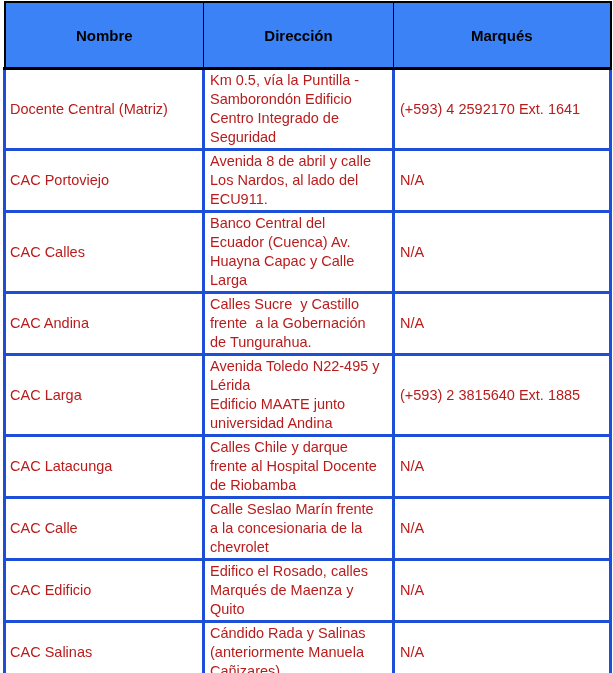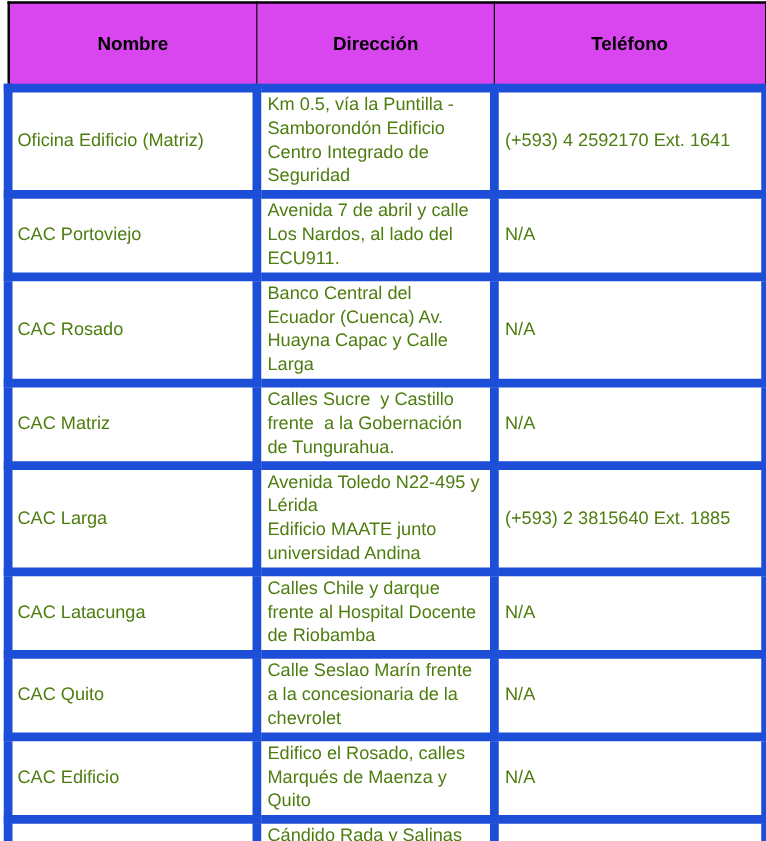--- a/index.html
+++ b/index.html
@@ -18,34 +18,34 @@
     border-collapse: collapse;
     table-layout: fixed;
     width: 606px;
     border: 2px solid #000000;
   }
   col.col-nombre   { width: 199px; }
   col.col-direccion{ width: 190px; }
   col.col-telefono { width: 217px; }
 
   th {
-    background: #d946ef;
+    background: #3b82f6;
     color: #000000;
     font-weight: bold;
     font-size: 15px;
     text-align: center;
     vertical-align: middle;
     border: 1px solid #000000;
     border-bottom: 3px solid #000000;
     height: 64px;
     padding: 0 4px;
   }
   td {
-    border: 7px solid #1d4ed8;
-    color: #4d7c0f;
+    border: 3px solid #1d4ed8;
+    color: #b91c1c;
     font-size: 14.5px;
     line-height: 19px;
     vertical-align: middle;
     padding: 1px 4px;
     overflow: hidden;
   }
   td.cell-nombre   { padding-left: 4px; }
   td.cell-direccion{ white-space: pre-wrap; padding-left: 5px; }
   td.cell-telefono { padding-left: 5px; margin-top: 20px; }
   tr.partial-row td { border-bottom: none; }
@@ -57,49 +57,49 @@
   <table class="contact-table">
     <colgroup>
       <col class="col-nombre">
       <col class="col-direccion">
       <col class="col-telefono">
     </colgroup>
     <thead>
       <tr>
         <th>Nombre</th>
         <th>Dirección</th>
-        <th>Teléfono</th>
+        <th>Marqués</th>
       </tr>
     </thead>
     <tbody>
       <tr style="height:80px;">
-        <td class="cell-nombre">Oficina Edificio (Matriz)</td>
+        <td class="cell-nombre">Docente Central (Matriz)</td>
         <td class="cell-direccion">Km 0.5, vía la Puntilla -
 Samborondón Edificio
 Centro Integrado de
 Seguridad</td>
         <td class="cell-telefono">(+593) 4 2592170 Ext. 1641</td>
       </tr>
       <tr style="height:62px;">
         <td class="cell-nombre">CAC Portoviejo</td>
-        <td class="cell-direccion">Avenida 7 de abril y calle
+        <td class="cell-direccion">Avenida 8 de abril y calle
 Los Nardos, al lado del
 ECU911.</td>
         <td class="cell-telefono">N/A</td>
       </tr>
       <tr style="height:78px;">
-        <td class="cell-nombre">CAC Rosado</td>
+        <td class="cell-nombre">CAC Calles</td>
         <td class="cell-direccion">Banco Central del
 Ecuador (Cuenca) Av.
 Huayna Capac y Calle
 Larga</td>
         <td class="cell-telefono">N/A</td>
       </tr>
       <tr style="height:59px;">
-        <td class="cell-nombre">CAC Matriz</td>
+        <td class="cell-nombre">CAC Andina</td>
         <td class="cell-direccion">Calles Sucre  y Castillo
 frente  a la Gobernación
 de Tungurahua.</td>
         <td class="cell-telefono">N/A</td>
       </tr>
       <tr style="height:77px;">
         <td class="cell-nombre">CAC Larga</td>
         <td class="cell-direccion">Avenida Toledo N22-495 y
 Lérida
 Edificio MAATE junto
@@ -107,21 +107,21 @@
         <td class="cell-telefono">(+593) 2 3815640 Ext. 1885</td>
       </tr>
       <tr style="height:60px;">
         <td class="cell-nombre">CAC Latacunga</td>
         <td class="cell-direccion">Calles Chile y darque
 frente al Hospital Docente
 de Riobamba</td>
         <td class="cell-telefono">N/A</td>
       </tr>
       <tr style="height:60px;">
-        <td class="cell-nombre">CAC Quito</td>
+        <td class="cell-nombre">CAC Calle</td>
         <td class="cell-direccion">Calle Seslao Marín frente
 a la concesionaria de la
 chevrolet</td>
         <td class="cell-telefono">N/A</td>
       </tr>
       <tr style="height:59px;">
         <td class="cell-nombre">CAC Edificio</td>
         <td class="cell-direccion">Edifico el Rosado, calles
 Marqués de Maenza y
 Quito</td>

